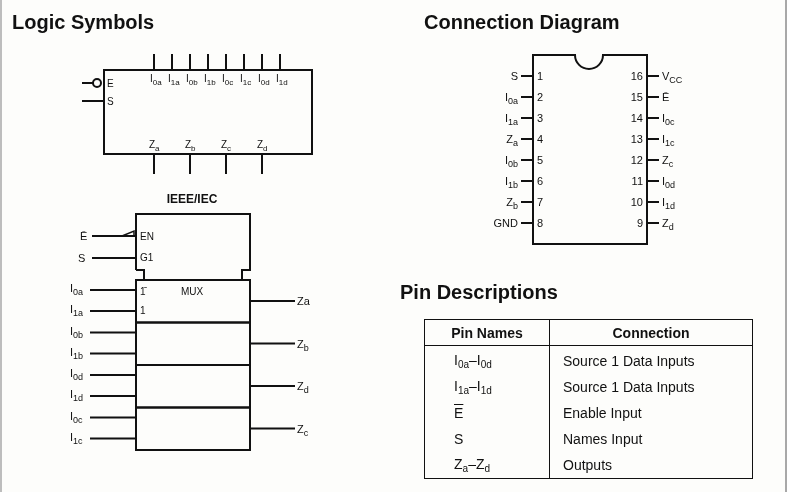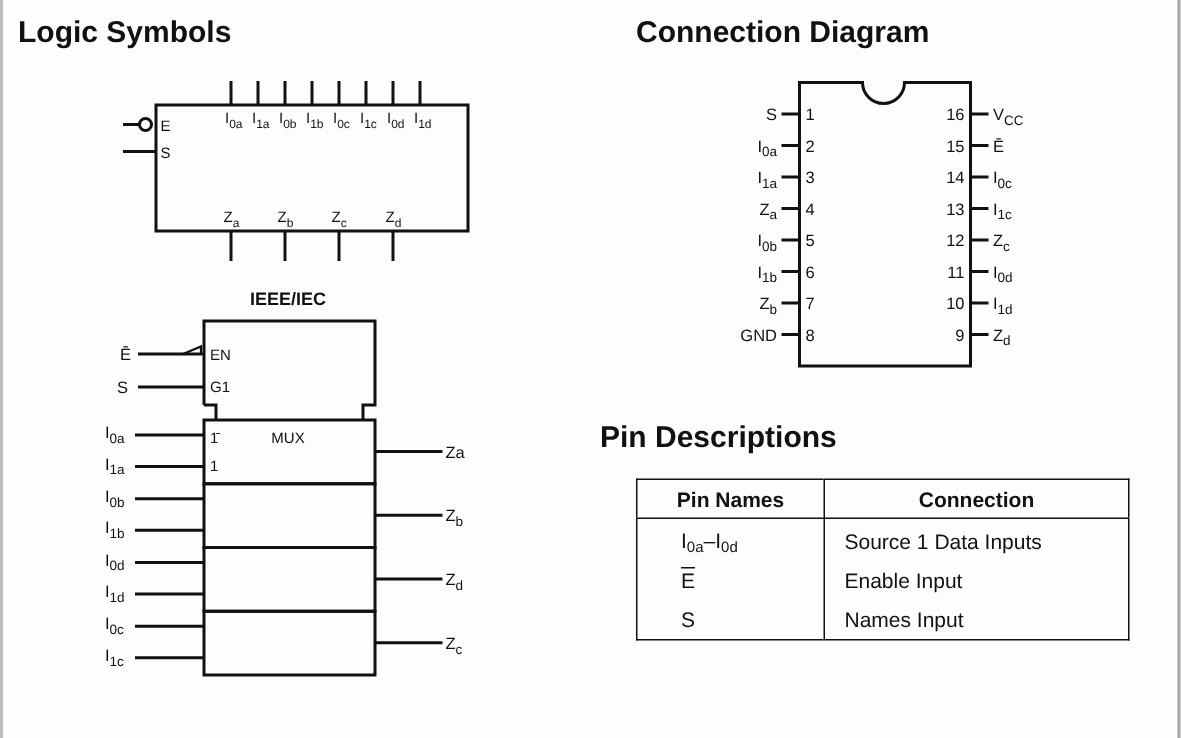--- a/index.html
+++ b/index.html
@@ -173,21 +173,29 @@
       <th class="c1">Pin Names</th>
       <th class="c2">Connection</th>
     </tr>
   </thead>
   <tbody id="pin-rows">
       <tr>
         <td class="c1">I<span class="sub">0a</span>–I<span class="sub">0d</span></td>
         <td class="c2">Source 1 Data Inputs</td>
       </tr>
       <tr>
+        <td class="c1">I<span class="sub">1a</span>–I<span class="sub">1d</span></td>
+        <td class="c2">Source 1 Data Inputs</td>
+      </tr>
+      <tr>
         <td class="c1"><span class="overline">E</span></td>
         <td class="c2">Enable Input</td>
       </tr>
       <tr>
         <td class="c1">S</td>
         <td class="c2">Names Input</td>
       </tr>
+      <tr>
+        <td class="c1">Z<span class="sub">a</span>–Z<span class="sub">d</span></td>
+        <td class="c2">Outputs</td>
+      </tr>
     </tbody>
 </table>
 
 </body></html>

